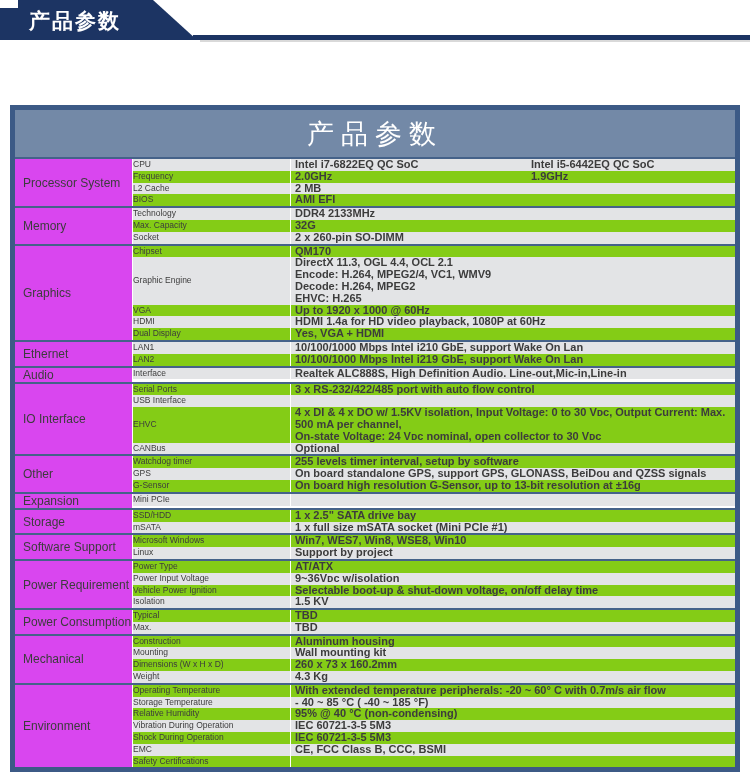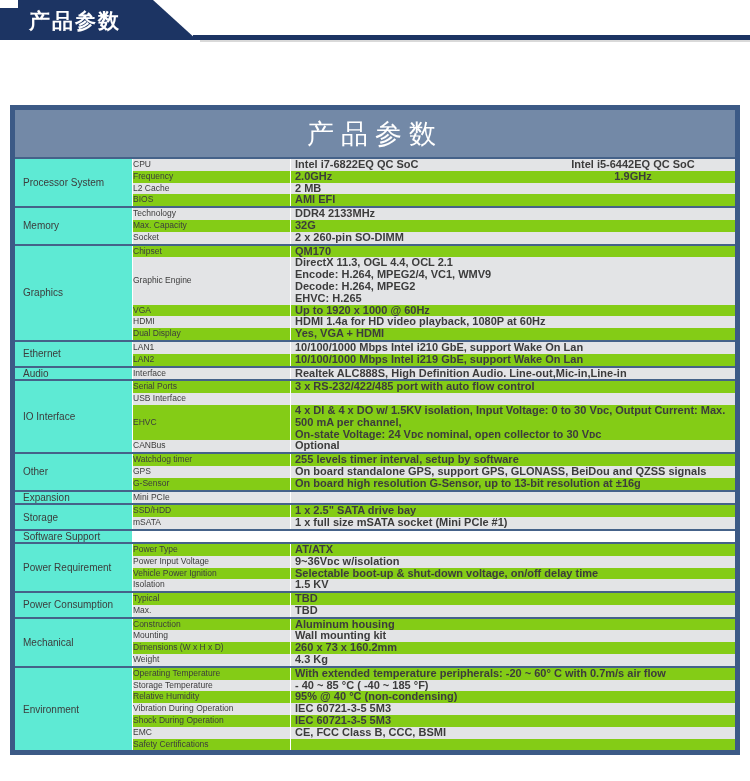--- a/index.html
+++ b/index.html
@@ -29,41 +29,41 @@
   }
   .sheet-header {
     height: 47px; background: #7389a7; color: #ffffff;
     font-size: 27px; letter-spacing: 7px;
     display: flex; align-items: center; justify-content: center;
   }
   .grid { border-top: 2px solid #456289; }
   .group { display: flex; border-top: 2px solid #456289; }
   .group:first-child { border-top: none; }
   .cat {
-    width: 118px; flex: 0 0 118px; background: #5eead4; border-right: 1px solid #ffffff;
+    width: 118px; flex: 0 0 118px; background: #d946ef; border-right: 1px solid #ffffff;
     display: flex; align-items: center; padding-left: 8px;
-    font-size: 10px; color: #3c3c3c;
+    font-size: 12px; color: #3c3c3c;
   }
   .rows { flex: 1; display: flex; flex-direction: column; }
   .row { display: flex; min-height: 11.8px; }
   .row.g { background: #e3e4e6; }
   .row.w { background: #84cc16; }
   .attr {
     width: 158px; flex: 0 0 158px; 
     font-size: 8.5px; line-height: 11.8px; color: #3c3c3c;
     border-right: 1px solid #ffffff; display: flex; align-items: center;
   }
   .attr span { display: block; }
   .val {
     flex: 1; padding-left: 4px; font-size: 11px; line-height: 11.8px;
     color: #3c3c3c; white-space: pre-line; font-weight: bold;
   }
   .val.twocol { display: flex; padding-left: 0; white-space: normal; }
   .v1 { width: 236px; flex: 0 0 236px; padding-left: 4px; }
-  .v2 { flex: 1; text-align: center; }
+  .v2 { flex: 1; }
 </style>
 </head>
 <body>
 
 <div class="banner">
   <div class="banner-main"></div>
   <div class="banner-notch"></div>
   <div class="banner-strip"></div>
   <div class="banner-underline"></div>
   <div class="banner-title">产品参数</div>
@@ -290,20 +290,34 @@
               <span>mSATA</span>
             </div>
             <div class="val">1 x full size mSATA socket (Mini PCIe #1)</div>
           </div>
         </div>
       </div>
       <div class="group">
         <div class="cat">
           <span>Software Support</span>
         </div>
+        <div class="rows">
+          <div class="row w">
+            <div class="attr">
+              <span>Microsoft Windows</span>
+            </div>
+            <div class="val">Win7, WES7, Win8, WSE8, Win10</div>
+          </div>
+          <div class="row g">
+            <div class="attr">
+              <span>Linux</span>
+            </div>
+            <div class="val">Support by project</div>
+          </div>
+        </div>
       </div>
       <div class="group">
         <div class="cat">
           <span>Power Requirement</span>
         </div>
         <div class="rows">
           <div class="row w">
             <div class="attr">
               <span>Power Type</span>
             </div>

